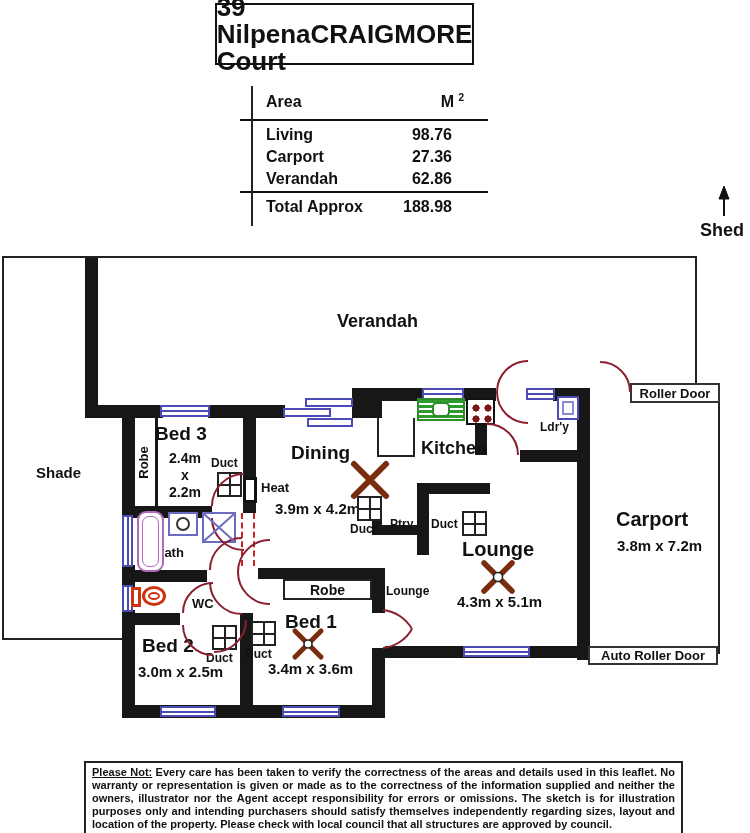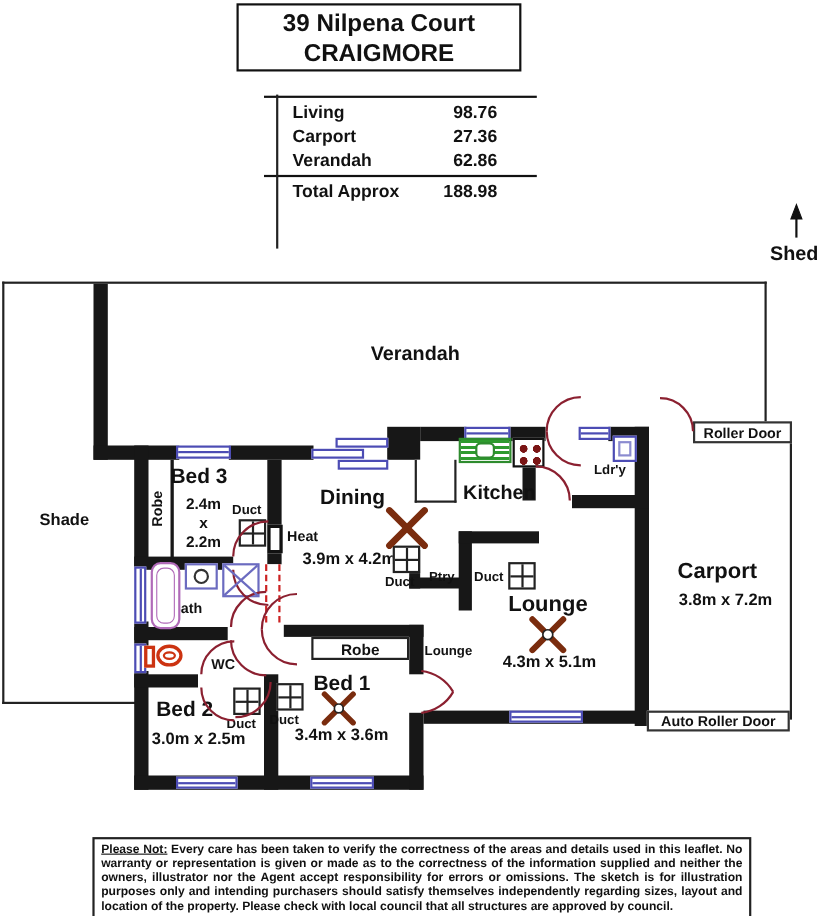--- a/index.html
+++ b/index.html
@@ -37,22 +37,22 @@
   .basin{position:absolute;box-sizing:border-box;border:2px solid #6b6bc0;background:#fff;z-index:6;}
   .basin::after{content:"";position:absolute;inset:3px 6px;border:2px solid #333;border-radius:50%;}
   .shower{position:absolute;box-sizing:border-box;border:2px solid #6b6bc0;background:#fff;z-index:6;}
   .toilet-tank{position:absolute;box-sizing:border-box;border:3px solid #cc3311;background:#fff;z-index:6;}
   .toilet-bowl{position:absolute;box-sizing:border-box;border:3px solid #cc3311;border-radius:50%;background:#fff;z-index:6;}
   .toilet-bowl::after{content:"";position:absolute;inset:3px;border:2px solid #cc3311;border-radius:50%;}
   .heat-unit{position:absolute;box-sizing:border-box;border:3px solid #111;background:#fff;z-index:6;}
   .robe-box{position:absolute;box-sizing:border-box;border:2px solid #222;background:#fff;z-index:5;
     display:flex;align-items:center;justify-content:center;font-weight:bold;font-size:14px;}
   #title-box{position:absolute;left:215px;top:3px;width:255px;height:58px;border:2px solid #111;
-    display:flex;flex-direction:column;align-items:center;justify-content:center;line-height:27px;
-    font-size:22px;font-weight:bold;}
+    display:flex;flex-direction:row;align-items:center;justify-content:center;line-height:27px;
+    font-size:26px;font-weight:bold;}
   #area-table{position:absolute;left:240px;top:86px;width:248px;font-weight:bold;font-size:16px;}
   #area-table .trow{display:flex;justify-content:space-between;height:22px;align-items:center;padding-left:26px;}
   #area-table .thead{height:32px;}
   #area-table .hline{height:2px;background:#111;margin:1px 0 3px 0;}
   #area-table .val{padding-right:36px;}
   #area-table .unit{padding-right:24px;}
   sup{font-size:10px;}
   #disclaimer{position:absolute;left:84px;top:761px;width:583px;height:66px;border:2px solid #222;
     box-sizing:content-box;padding:3px 6px;font-size:11px;font-weight:bold;line-height:12.9px;text-align:justify;}
   #disclaimer .lead{text-decoration:underline;}
@@ -62,20 +62,24 @@
 <body>
 
 <div id="page">
 
   <div id="title-box">
     <div>39 Nilpena Court</div>
     <div>CRAIGMORE</div>
   </div>
 
   <div id="area-table">
+    <div class="trow thead">
+      <span>Area</span>
+      <span class="unit"><span>M</span>&nbsp;<sup>2</sup></span>
+    </div>
     <div class="hline"></div>
     <div class="trow">
       <span>Living</span>
       <span class="val">98.76</span>
     </div>
     <div class="trow">
       <span>Carport</span>
       <span class="val">27.36</span>
     </div>
     <div class="trow">

